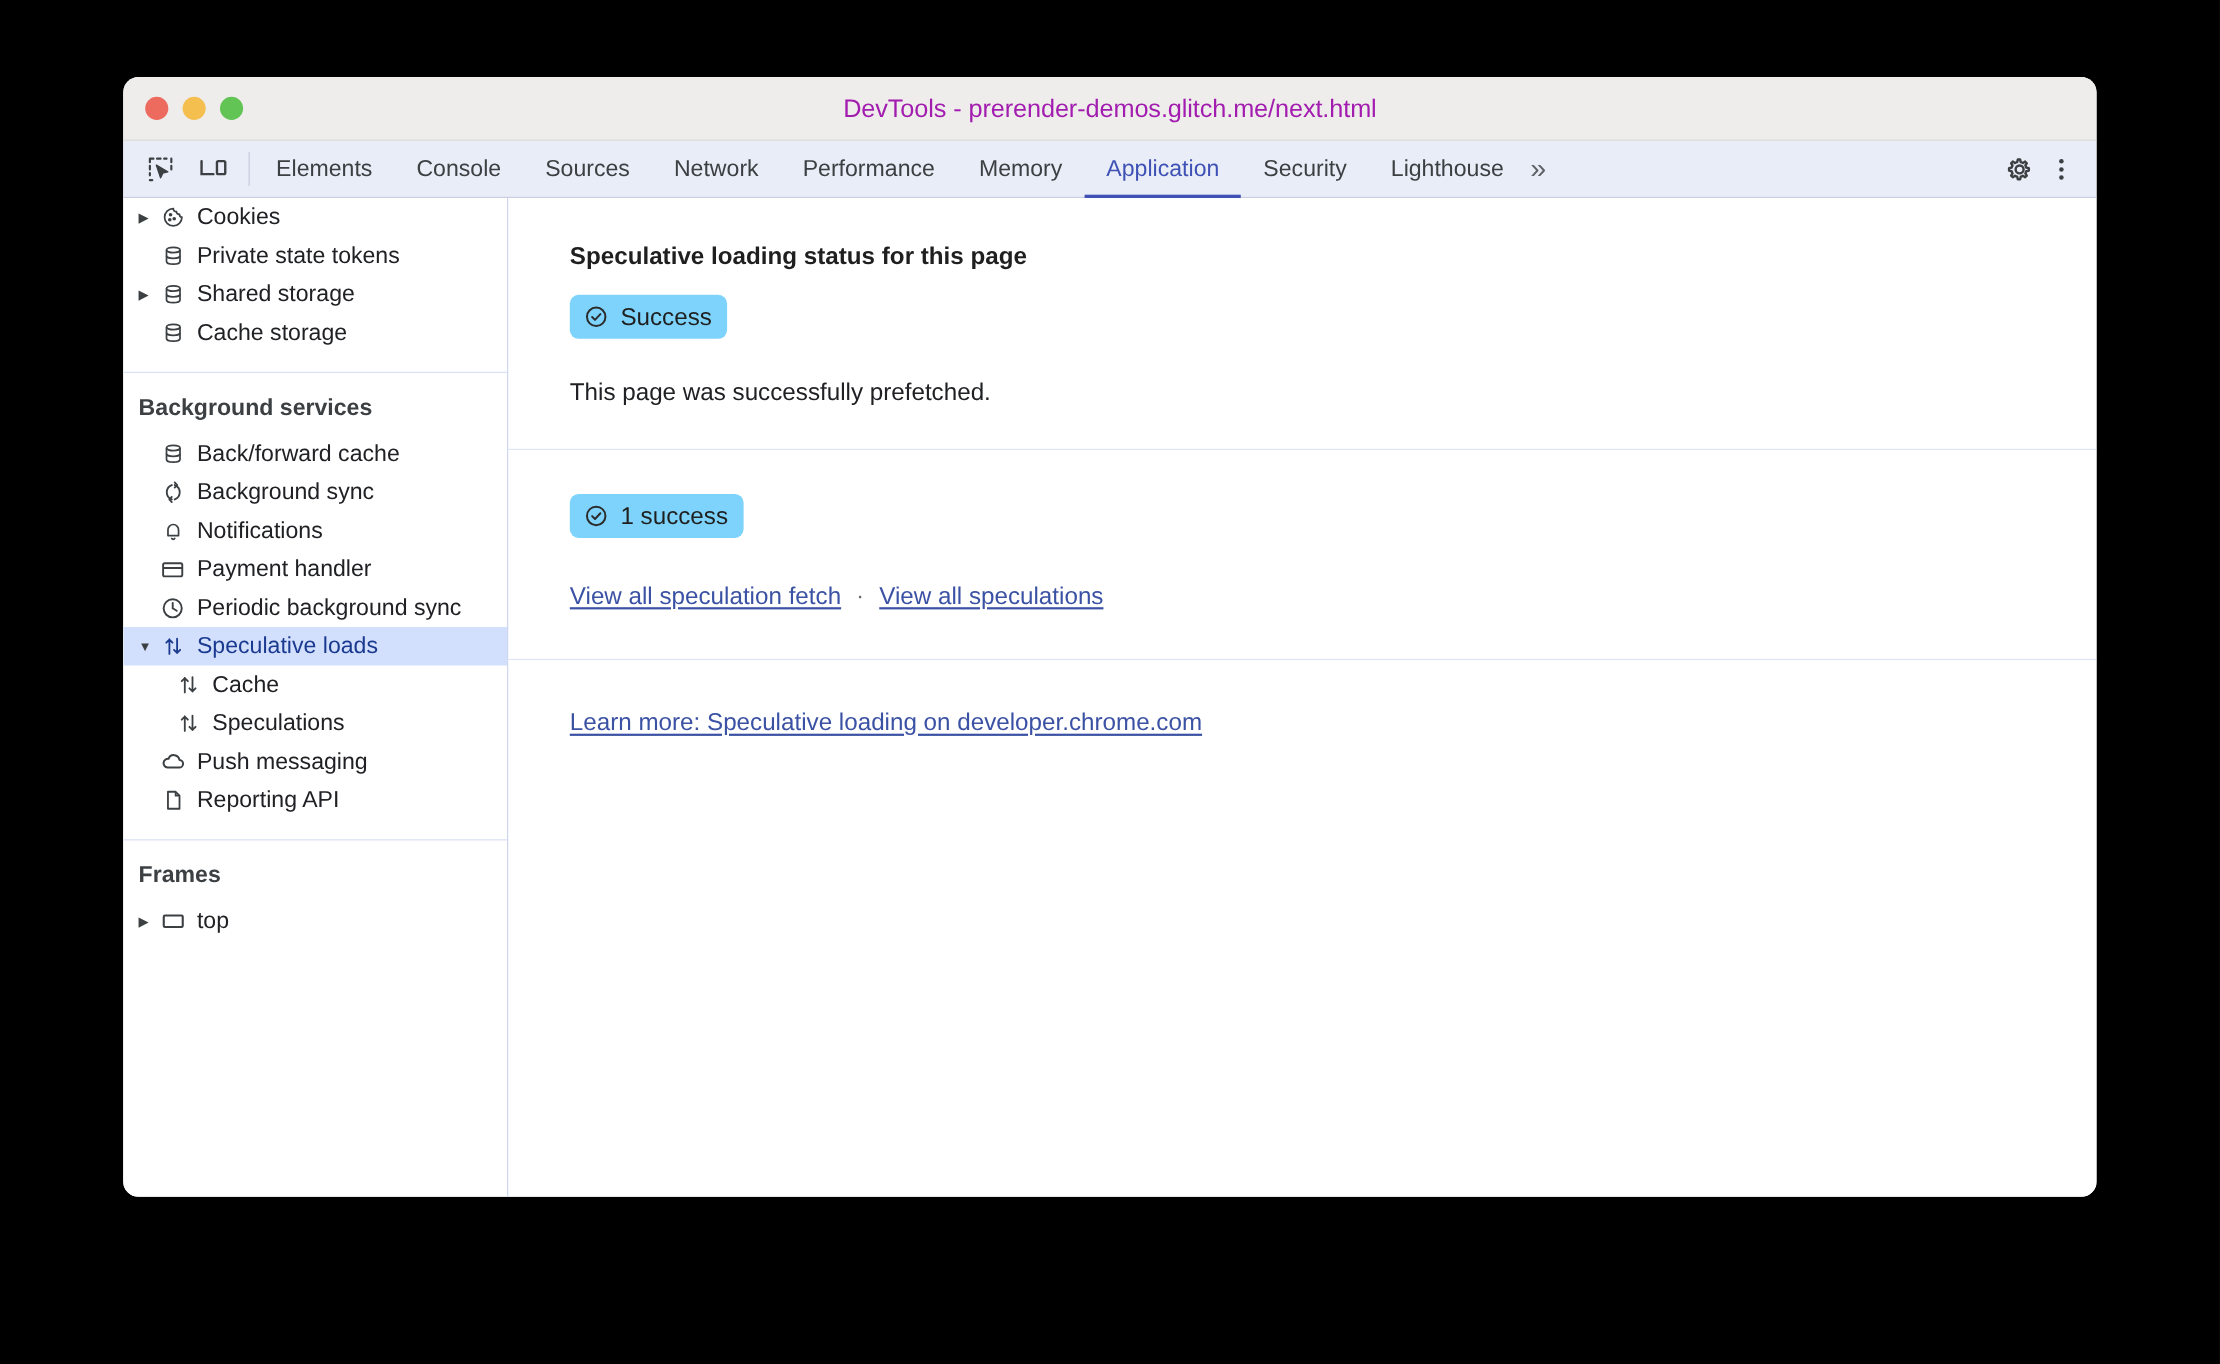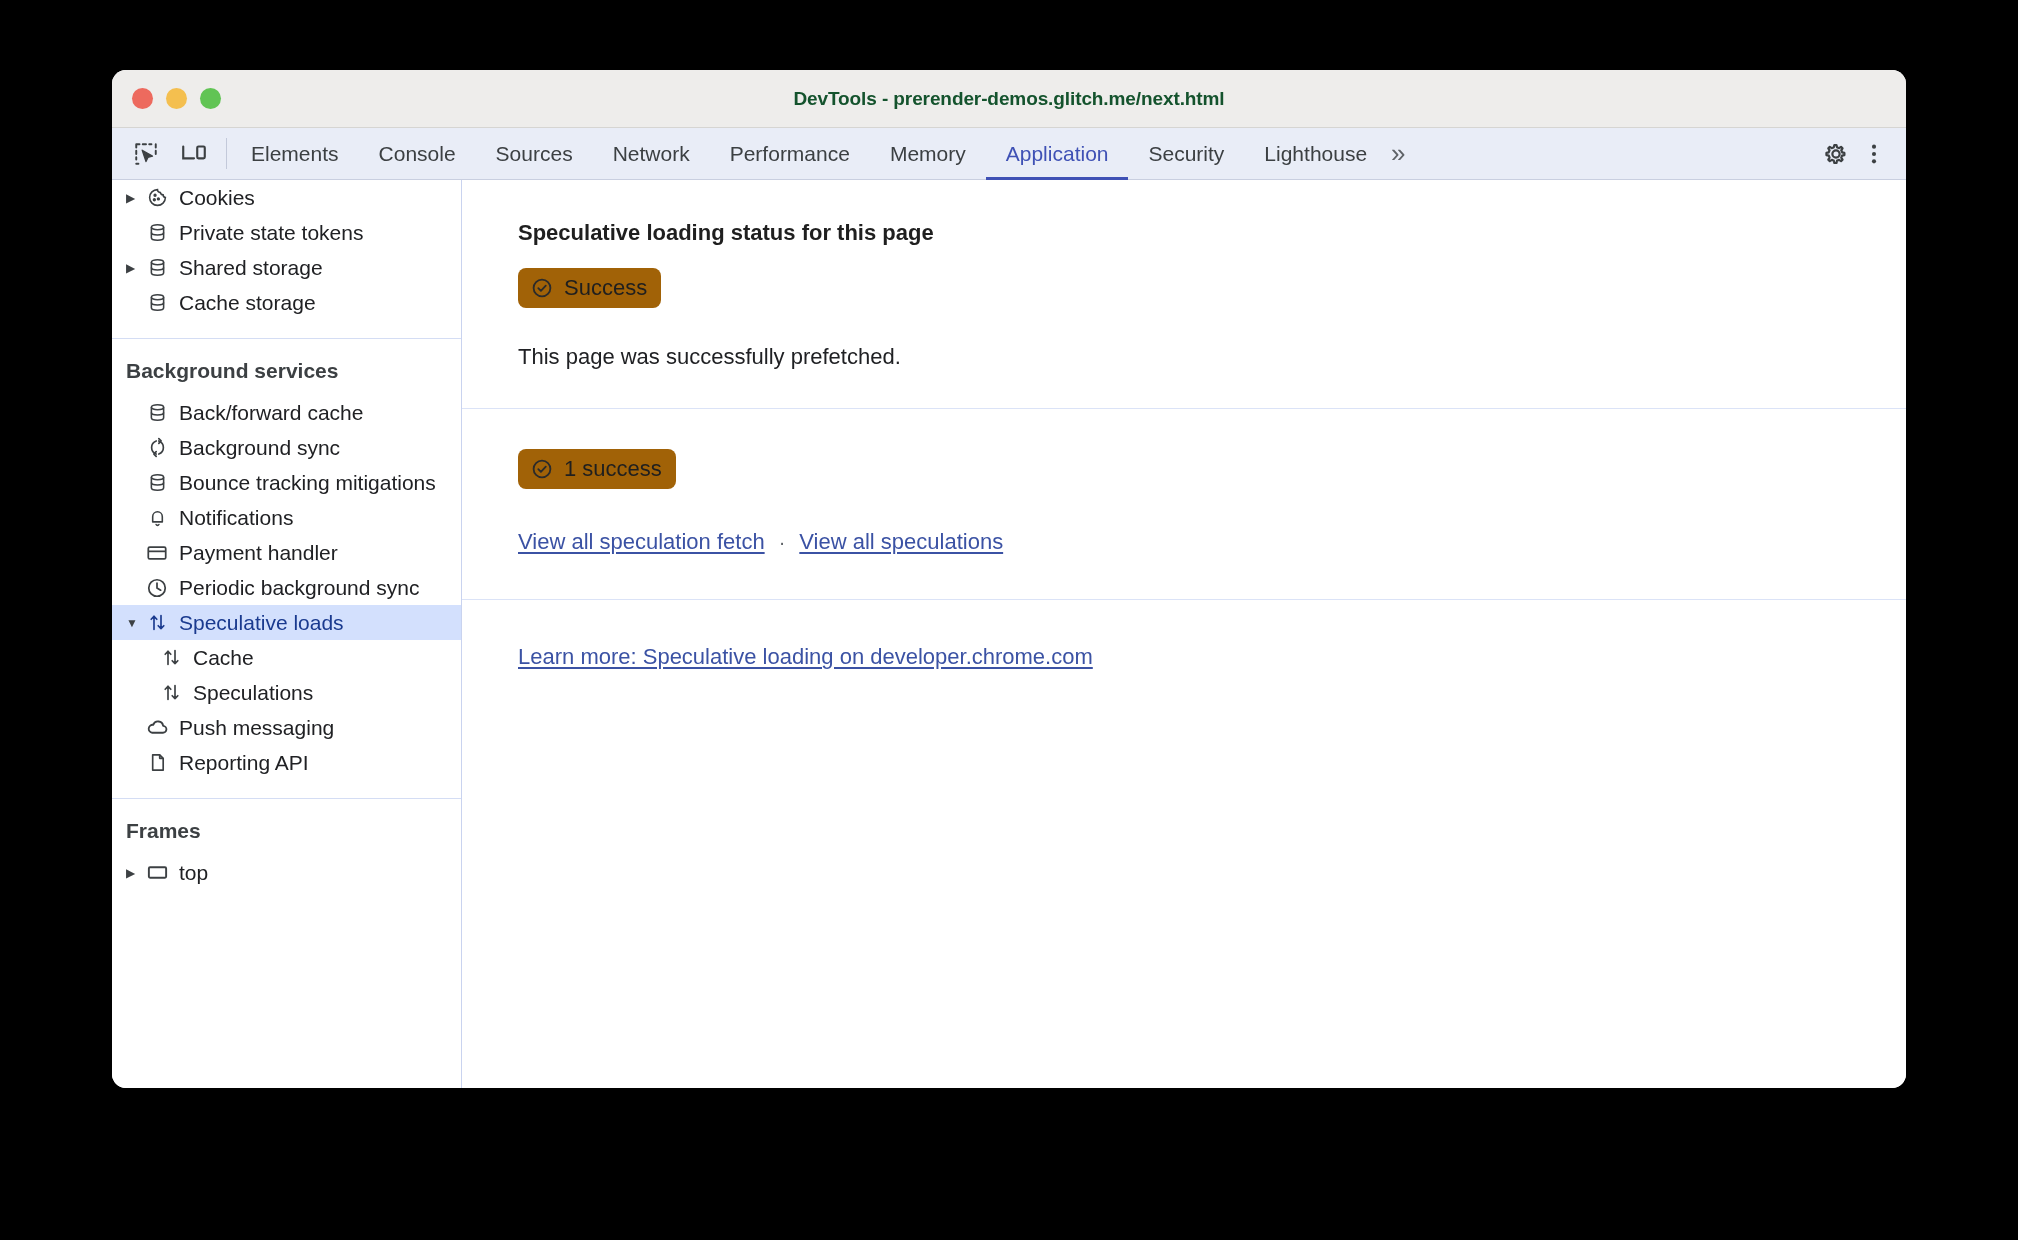--- a/index.html
+++ b/index.html
@@ -32,23 +32,23 @@
   }
   .traffic-lights { display: flex; gap: 13px; margin-left: 20px; }
   .light { width: 21px; height: 21px; border-radius: 50%; }
   .light.red    { background: #ed6a5e; }
   .light.yellow { background: #f4bf4f; }
   .light.green  { background: #61c454; }
   #window-title {
     position: absolute;
     left: 0; right: 0;
     text-align: center;
-    font-size: 19px;
-    font-weight: bold;
-    color: #14532d;
+    font-size: 23px;
+    font-weight: normal;
+    color: #a21caf;
     letter-spacing: -0.1px;
     pointer-events: none;
   }
 
   
   #tabbar {
     height: 52px;
     background: #e9edf7;
     border-bottom: 1px solid #c9cfe0;
     display: flex;
@@ -155,21 +155,21 @@
   .sec-title {
     font-size: 22px;
     font-weight: bold;
     color: #1f1f1f;
     margin-bottom: 22px;
   }
   .badge {
     display: inline-flex;
     align-items: center;
     gap: 10px;
-    background: #a16207;
+    background: #7dd3fc;
     border-radius: 8px;
     padding: 7px 14px 7px 12px;
     font-size: 22px;
     color: #1f1f1f;
   }
   .badge .check { color: #2b2b2b; display: flex; align-items: center; }
   .sec-text {
     font-size: 22px;
     color: #202124;
     margin-top: 36px;
@@ -350,31 +350,20 @@
             <svg width="21" height="21" viewBox="0 0 24 24" fill="none" stroke="currentColor" stroke-width="1.9" stroke-linecap="round" stroke-linejoin="round">
               <path d="M13.5 4.5a8 8 0 0 1 0 15"></path>
                 <path d="M10.5 19.5a8 8 0 0 1 0-15"></path>
               <path d="M13.5 1.8l2.6 2.7-2.6 2.7"></path>
                 <path d="M10.5 22.2L7.9 19.5l2.6-2.7"></path>
             </svg>
           </span>
           <span>Background sync</span>
         </div>
 
-        <div class="side-item">
-          <span class="arrow none">▶</span>
-          <span class="ic">
-            <svg width="21" height="21" viewBox="0 0 24 24" fill="none" stroke="currentColor" stroke-width="1.8">
-              <ellipse cx="12" cy="6" rx="7" ry="2.8"></ellipse>
-                <path d="M5 6v12c0 1.55 3.13 2.8 7 2.8s7-1.25 7-2.8V6"></path>
-              <path d="M5 12c0 1.55 3.13 2.8 7 2.8s7-1.25 7-2.8"></path>
-            </svg>
-          </span>
-          <span>Bounce tracking mitigations</span>
-        </div>
 
         <div class="side-item">
           <span class="arrow none">▶</span>
           <span class="ic">
             <svg width="21" height="21" viewBox="0 0 24 24" fill="none" stroke="currentColor" stroke-width="1.8" stroke-linecap="round" stroke-linejoin="round">
               <path d="M6.5 17h11V11a5.5 5.5 0 0 0-11 0z"></path>
                 <path d="M10.4 20a1.8 1.8 0 0 0 3.2 0"></path>
             </svg>
           </span>
           <span>Notifications</span>

